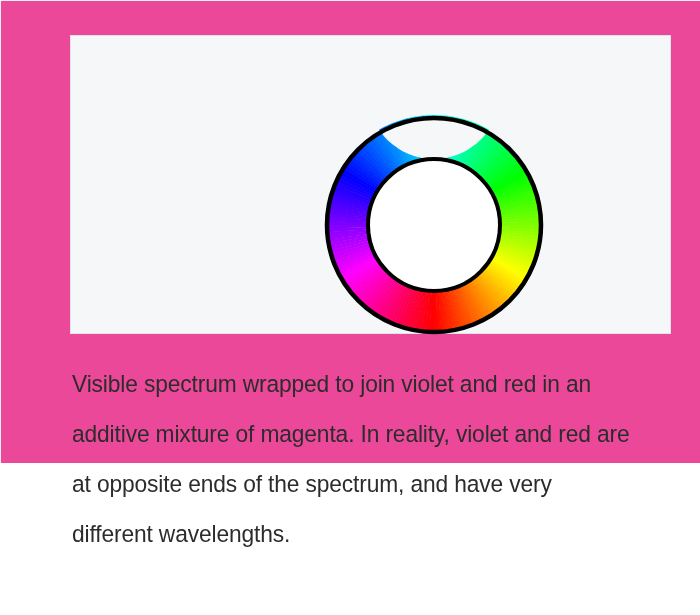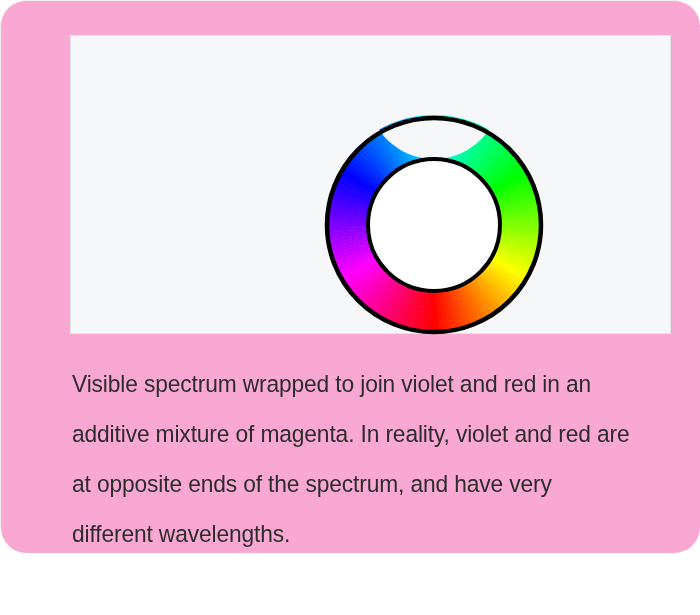--- a/index.html
+++ b/index.html
@@ -10,26 +10,25 @@
     width: 700px;
     height: 615px;
     background: #ffffff;
     font-family: "Liberation Sans", sans-serif;
     overflow: hidden;
   }
 
   #page {
     position: relative;
     width: 700px;
-    height: 553px;
-    background: #f9a8d4;
+    height: 463px;
+    background: #ec4899;
     box-sizing: border-box;
     border-left: 1px solid #f0f0f0;
     border-top: 1px solid #f2f2f2;
-    border-radius: 26px;
   }
 
   
   #figure-panel {
     position: absolute;
     left: 69px;
     top: 34px;
     width: 601px;
     height: 299px;
     background: #f6f7f9;

